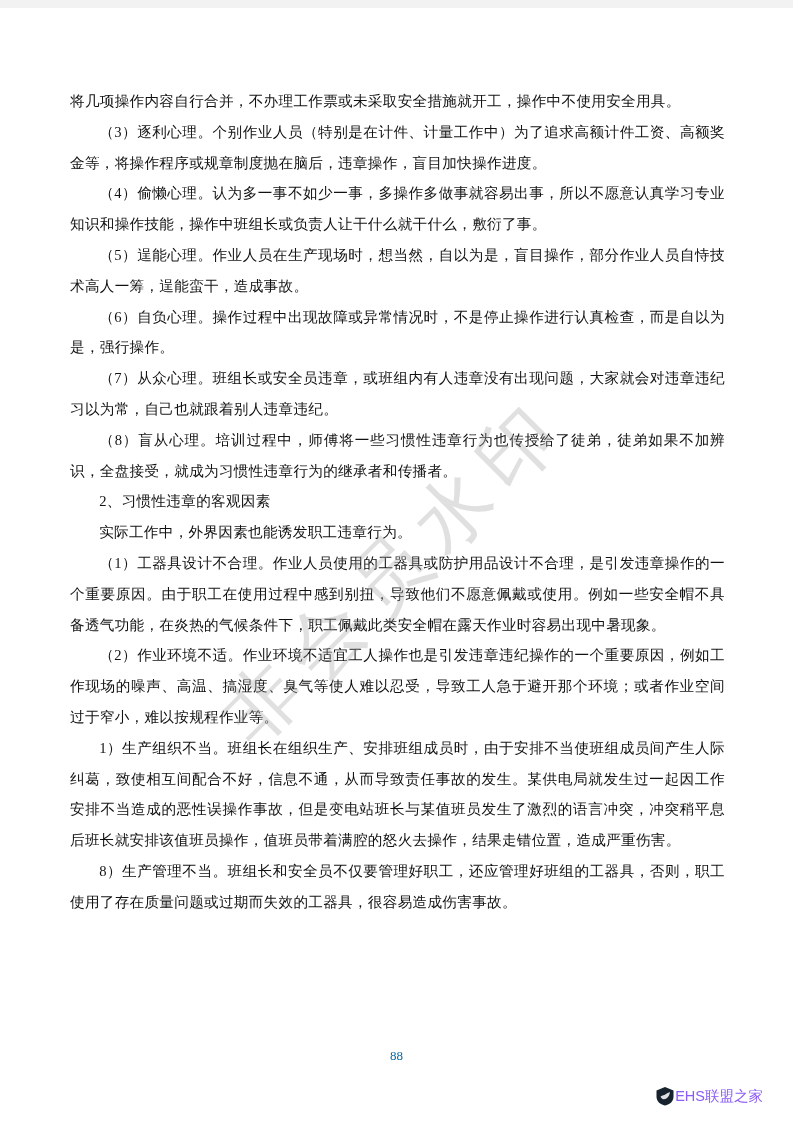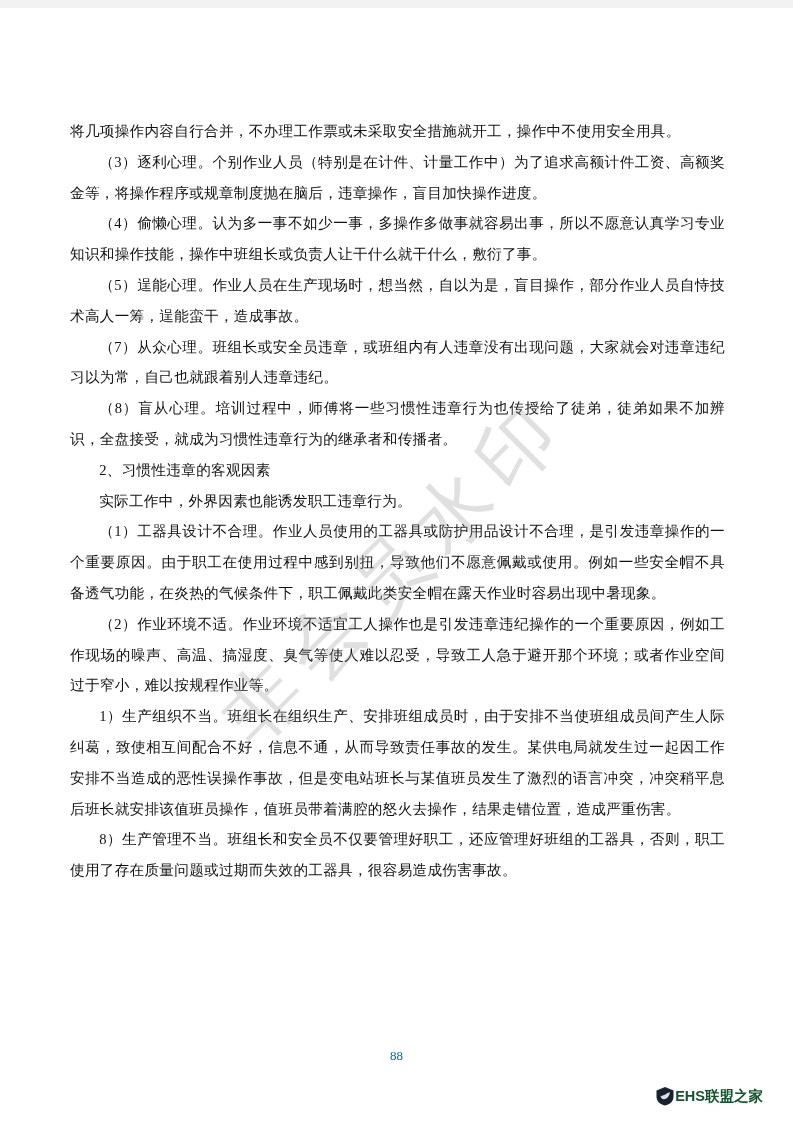--- a/index.html
+++ b/index.html
@@ -24,21 +24,20 @@
   .page {
     position: absolute;
     inset: 0;
     background: #ffffff;
   }
   .content {
     position: absolute;
     left: 70px;
     right: 68px;
     top: 86px;
-    margin-top: 30px;
   }
   .content p {
     margin: 0;
     font-size: 14.6px;
     line-height: 30.8px;
     text-align: justify;
     letter-spacing: 0.3px;
   }
   .content p.indent {
     text-indent: 2em;
@@ -70,41 +69,42 @@
   }
   .footer-logo {
     position: absolute;
     right: 30px;
     bottom: 16px;
     display: flex;
     align-items: center;
     gap: 0;
     font-family: "Liberation Sans", sans-serif;
     font-size: 14.5px;
-    font-weight: 700;
-    color: #14532d;
+    font-weight: 400;
+    color: #8b5cf6;
   }
   .footer-logo svg {
     display: block;
   }
 </style>
 </head>
 <body>
 
 <div class="page">
 
   <div class="top-strip"></div>
 
   <div class="watermark">非会员水印</div>
 
   <div class="content">
     <p>将几项操作内容自行合并，不办理工作票或未采取安全措施就开工，操作中不使用安全用具。</p>
     <p class="indent">（3）逐利心理。个别作业人员（特别是在计件、计量工作中）为了追求高额计件工资、高额奖金等，将操作程序或规章制度抛在脑后，违章操作，盲目加快操作进度。</p>
     <p class="indent">（4）偷懒心理。认为多一事不如少一事，多操作多做事就容易出事，所以不愿意认真学习专业知识和操作技能，操作中班组长或负责人让干什么就干什么，敷衍了事。</p>
     <p class="indent">（5）逞能心理。作业人员在生产现场时，想当然，自以为是，盲目操作，部分作业人员自恃技术高人一筹，逞能蛮干，造成事故。</p>
+    <p class="indent">（6）自负心理。操作过程中出现故障或异常情况时，不是停止操作进行认真检查，而是自以为是，强行操作。</p>
     <p class="indent">（7）从众心理。班组长或安全员违章，或班组内有人违章没有出现问题，大家就会对违章违纪习以为常，自己也就跟着别人违章违纪。</p>
     <p class="indent">（8）盲从心理。培训过程中，师傅将一些习惯性违章行为也传授给了徒弟，徒弟如果不加辨识，全盘接受，就成为习惯性违章行为的继承者和传播者。</p>
     <p class="indent">2、习惯性违章的客观因素</p>
     <p class="indent">实际工作中，外界因素也能诱发职工违章行为。</p>
     <p class="indent">（1）工器具设计不合理。作业人员使用的工器具或防护用品设计不合理，是引发违章操作的一个重要原因。由于职工在使用过程中感到别扭，导致他们不愿意佩戴或使用。例如一些安全帽不具备透气功能，在炎热的气候条件下，职工佩戴此类安全帽在露天作业时容易出现中暑现象。</p>
     <p class="indent">（2）作业环境不适。作业环境不适宜工人操作也是引发违章违纪操作的一个重要原因，例如工作现场的噪声、高温、搞湿度、臭气等使人难以忍受，导致工人急于避开那个环境；或者作业空间过于窄小，难以按规程作业等。</p>
     <p class="indent">1）生产组织不当。班组长在组织生产、安排班组成员时，由于安排不当使班组成员间产生人际纠葛，致使相互间配合不好，信息不通，从而导致责任事故的发生。某供电局就发生过一起因工作安排不当造成的恶性误操作事故，但是变电站班长与某值班员发生了激烈的语言冲突，冲突稍平息后班长就安排该值班员操作，值班员带着满腔的怒火去操作，结果走错位置，造成严重伤害。</p>
     <p class="indent">8）生产管理不当。班组长和安全员不仅要管理好职工，还应管理好班组的工器具，否则，职工使用了存在质量问题或过期而失效的工器具，很容易造成伤害事故。</p>
   </div>
 

